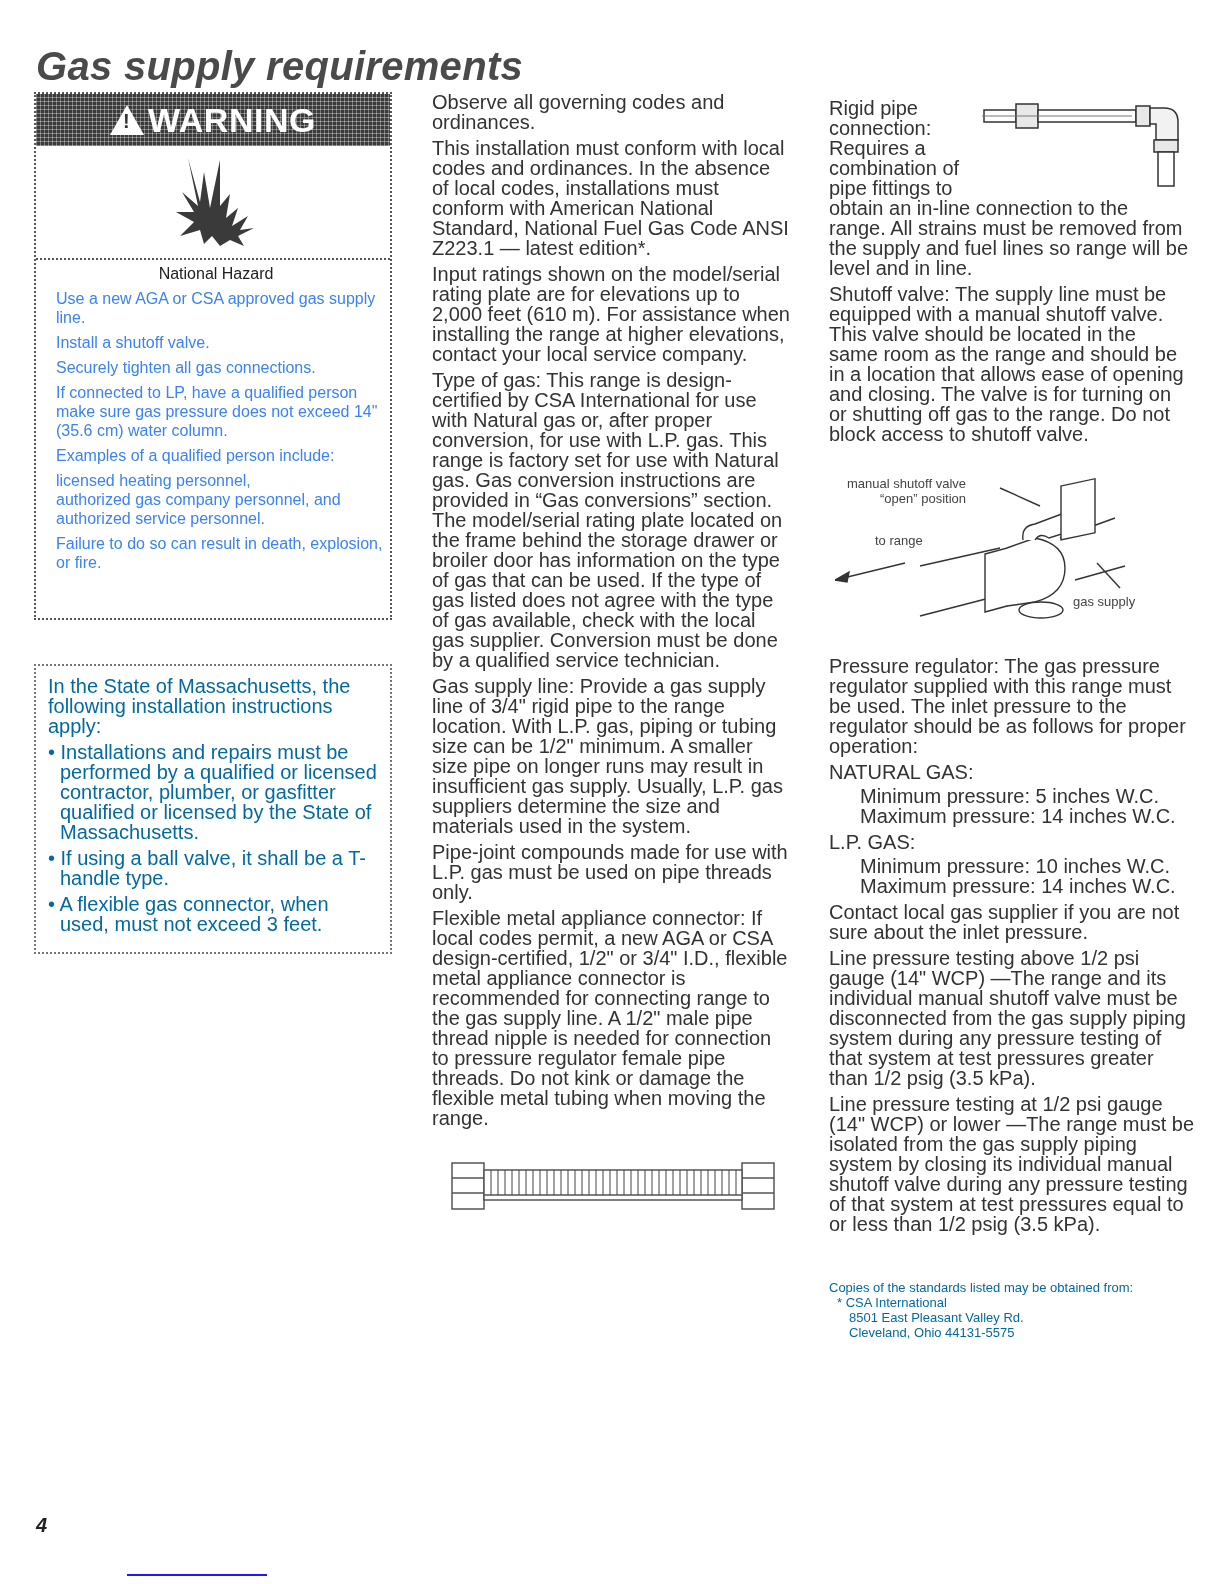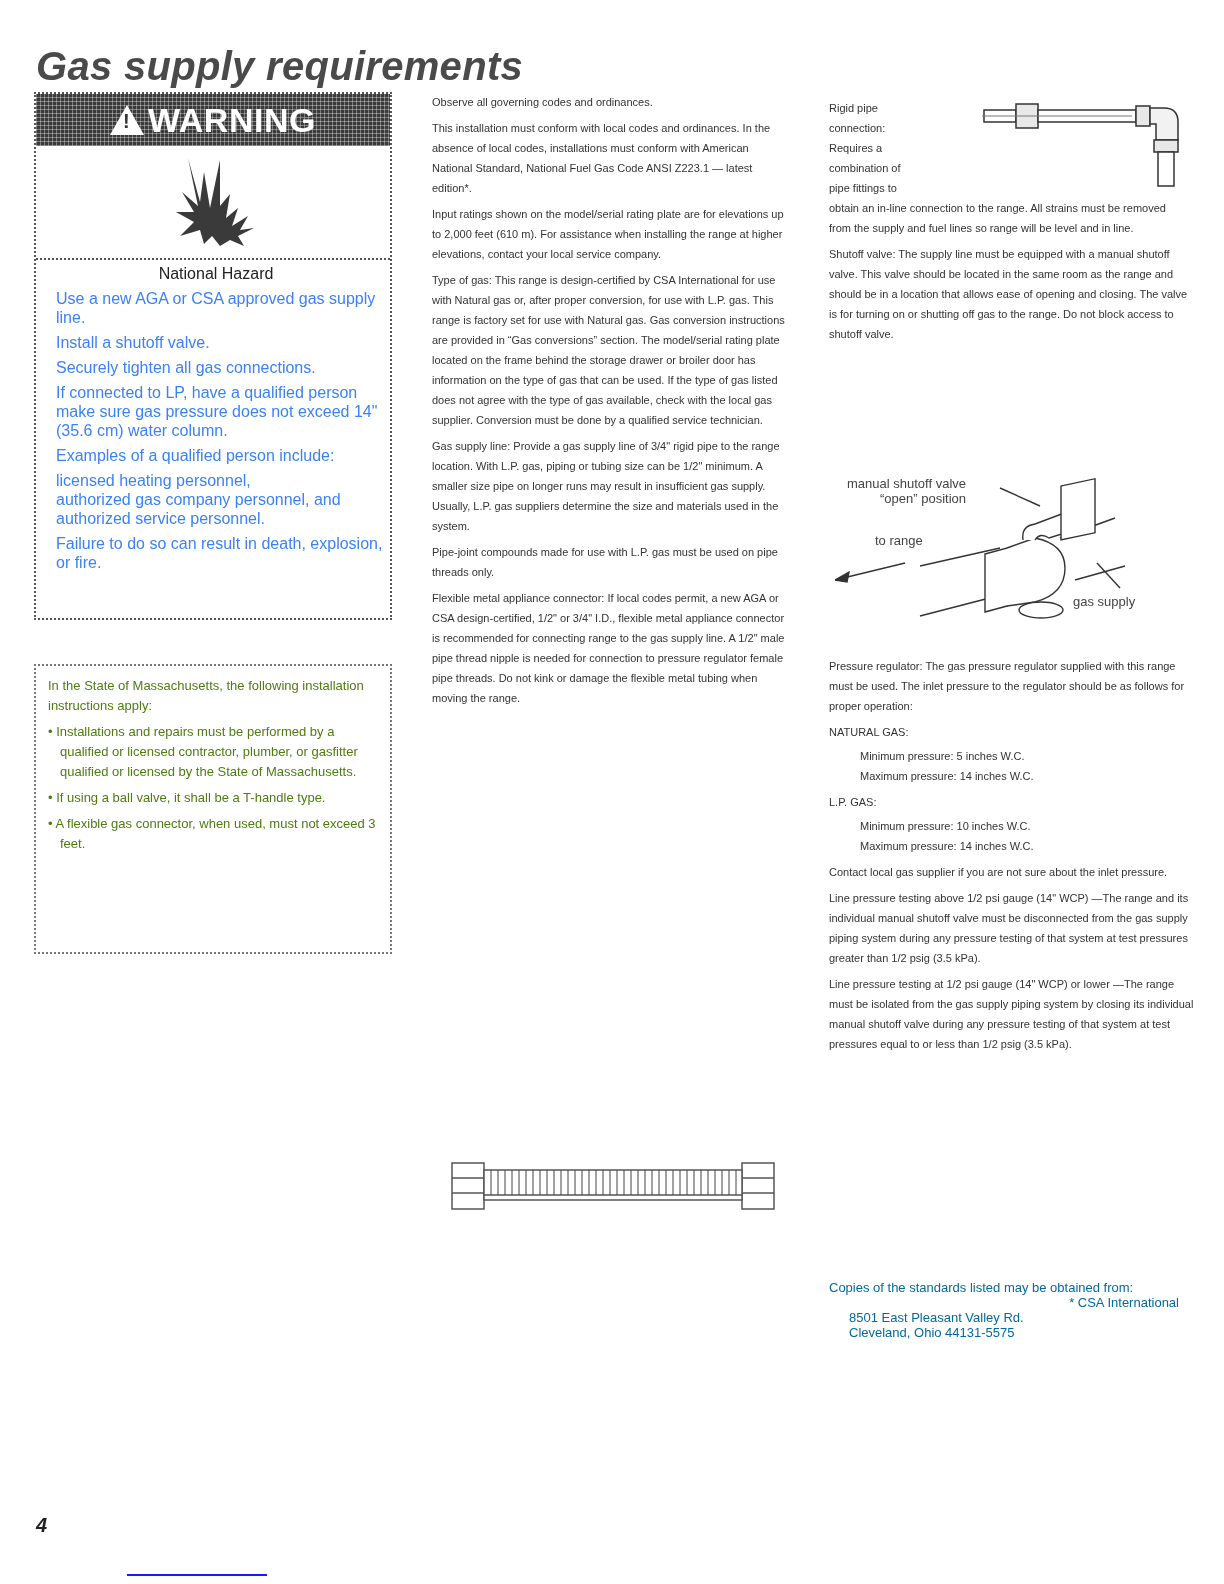--- a/index.html
+++ b/index.html
@@ -19,25 +19,25 @@
   .warn-tri { display: inline-block; width: 0; height: 0; border-left: 17px solid transparent;
               border-right: 17px solid transparent; border-bottom: 30px solid #fff; position: relative; margin-right: 4px; }
   .warn-tri span { position: absolute; left: -4px; top: 6px; color: #333; font-size: 20px; font-weight: bold; line-height: 20px; }
   .warn-icon-area { position: absolute; left: 0; top: 52px; right: 0; height: 112px; border-bottom: 2px dotted #555; }
   .warn-icon-area svg { position: absolute; left: 138px; top: 10px; }
   .warn-body { position: absolute; left: 12px; right: 6px; top: 170px; font-size: 16px; line-height: 19px; color: #222; }
   .warn-body .hz { text-align: center; font-size: 16px; margin-bottom: 6px; }
   .warn-body p { margin: 0 0 6px 8px; font-weight: normal; color: #3b82f6; }
   
   .mass-box { left: 34px; top: 664px; width: 358px; height: 290px; border: 2px dotted #777; border-bottom: 2px dotted #777; box-sizing: border-box;
-              padding: 10px 10px 0 12px; font-size: 13px; line-height: 20px; color: #4d7c0f; }
+              padding: 10px 10px 0 12px; font-size: 20px; line-height: 20px; color: #0369a1; }
   .mass-box p { margin: 0 0 6px 0; }
   .mass-box .bl { padding-left: 12px; text-indent: -12px; margin-bottom: 6px; }
   
-  .col { font-size: 11px; line-height: 20px; color: #333; }
+  .col { font-size: 20px; line-height: 20px; color: #333; }
   .col p { margin: 0 0 6px 0; }
   .col2 { left: 432px; top: 92px; width: 360px; }
   .col3 { left: 829px; top: 98px; width: 360px; }
   .indent { padding-left: 30px; margin: 0 0 6px 0; }
   .small { font-size: 13px; line-height: 15px; color: #0369a1; }
   .pageno { left: 36px; top: 1514px; font-size: 20px; font-weight: bold; font-style: italic; color: #222; }
   .bluebar { left: 127px; top: 1574px; width: 140px; height: 2px; background: #1a1aff; }
   .lbl { font-size: 13px; color: #444; }
 </style>
 </head>
@@ -204,19 +204,19 @@
     <div>Minimum pressure: 10 inches W.C.</div>
     <div>Maximum pressure: 14 inches W.C.</div>
   </div>
   <p>Contact local gas supplier if you are not sure about the inlet pressure.</p>
   <p>Line pressure testing above 1/2 psi gauge (14" WCP) —The range and its individual manual shutoff valve must be disconnected from the gas supply piping system during any pressure testing of that system at test pressures greater than 1/2 psig (3.5 kPa).</p>
   <p>Line pressure testing at 1/2 psi gauge (14" WCP) or lower —The range must be isolated from the gas supply piping system by closing its individual manual shutoff valve during any pressure testing of that system at test pressures equal to or less than 1/2 psig (3.5 kPa).</p>
 </div>
 
 <div class="abs small" style="left:829px; top:1280px; width:350px;">
   <div>Copies of the standards listed may be obtained from:</div>
-  <div style="padding-left:8px;text-align:right;">* CSA International</div>
+  <div style="padding-left:8px;">* CSA International</div>
   <div style="padding-left:20px;">8501 East Pleasant Valley Rd.</div>
   <div style="padding-left:20px;">Cleveland, Ohio  44131-5575</div>
 </div>
 
 <div class="abs pageno">4</div>
 <div class="abs bluebar"></div>
 
 </body></html>

